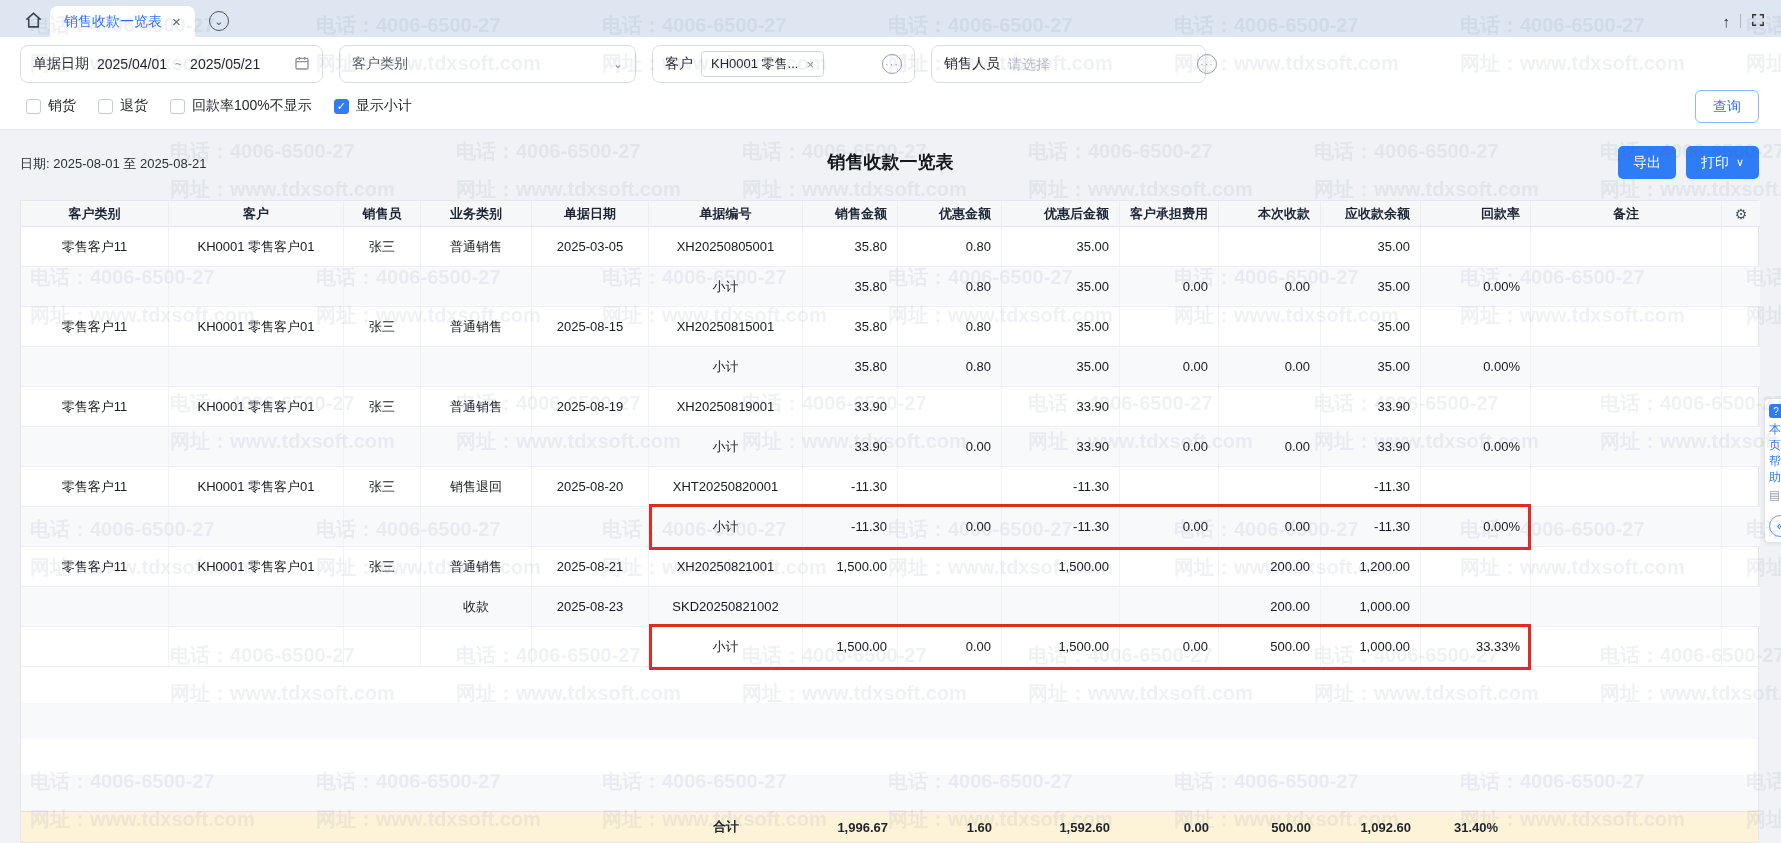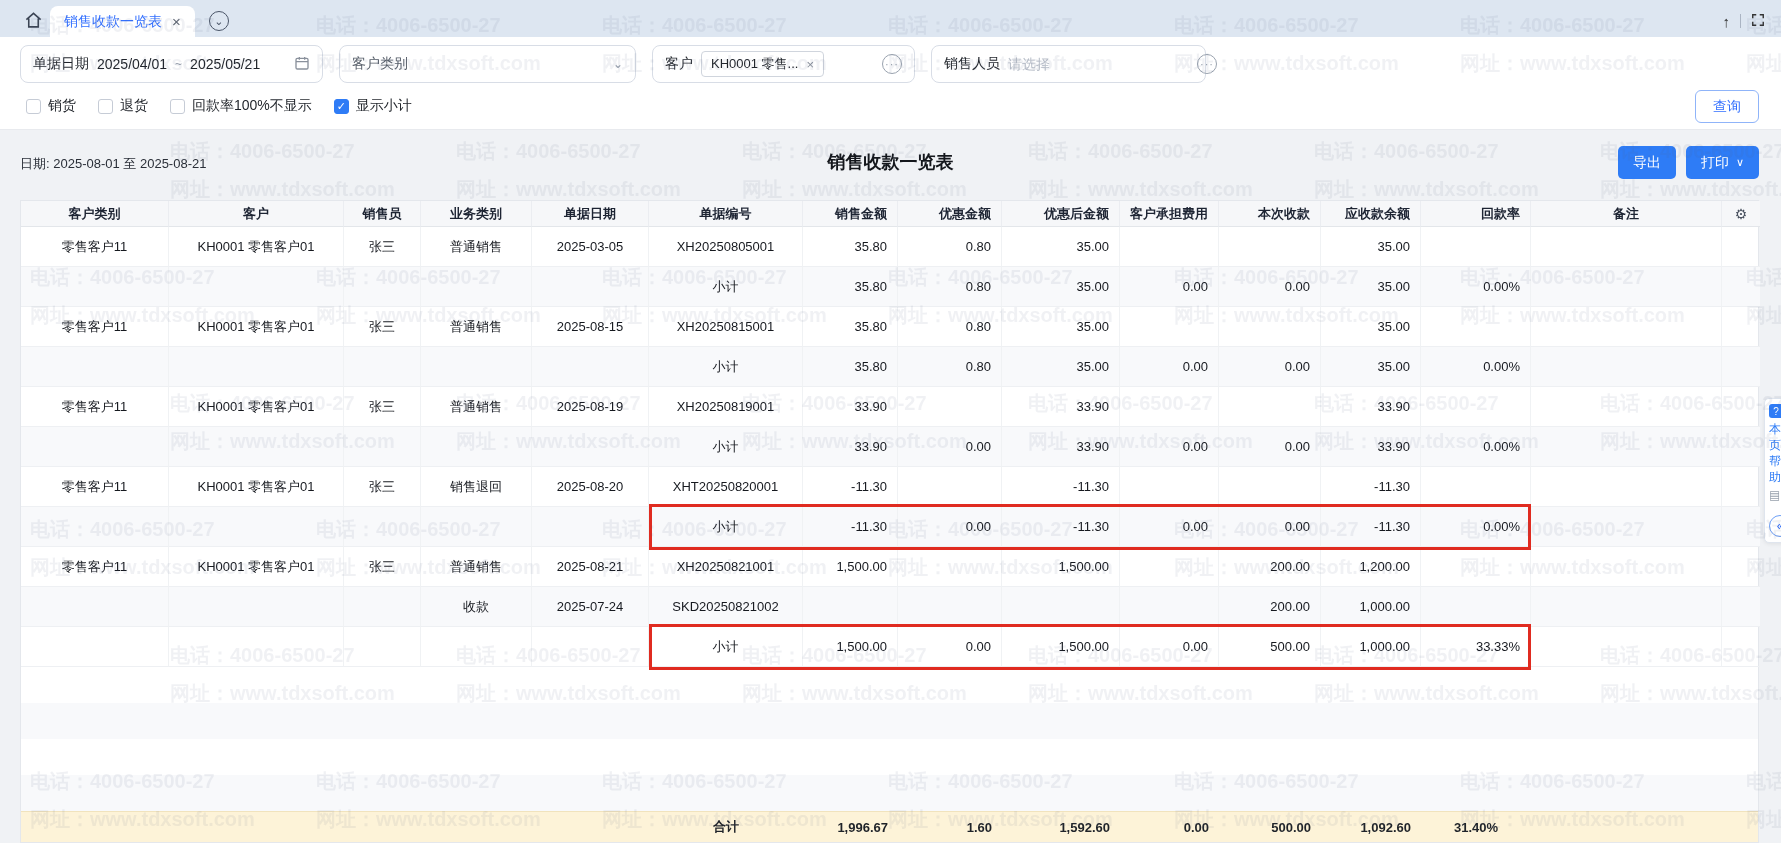--- a/index.html
+++ b/index.html
@@ -372,21 +372,21 @@
             <td class="r">1,200.00</td>
             <td class="r"></td>
             <td class="c"></td>
             <td></td>
           </tr>
           <tr class="alt">
             <td class="c"></td>
             <td class="c"></td>
             <td class="c"></td>
             <td class="c">收款</td>
-            <td class="c">2025-07-24</td>
+            <td class="c">2025-08-23</td>
             <td class="c">SKD20250821002</td>
             <td class="r"></td>
             <td class="r"></td>
             <td class="r"></td>
             <td class="r"></td>
             <td class="r">200.00</td>
             <td class="r">1,000.00</td>
             <td class="r"></td>
             <td class="c"></td>
             <td></td>

